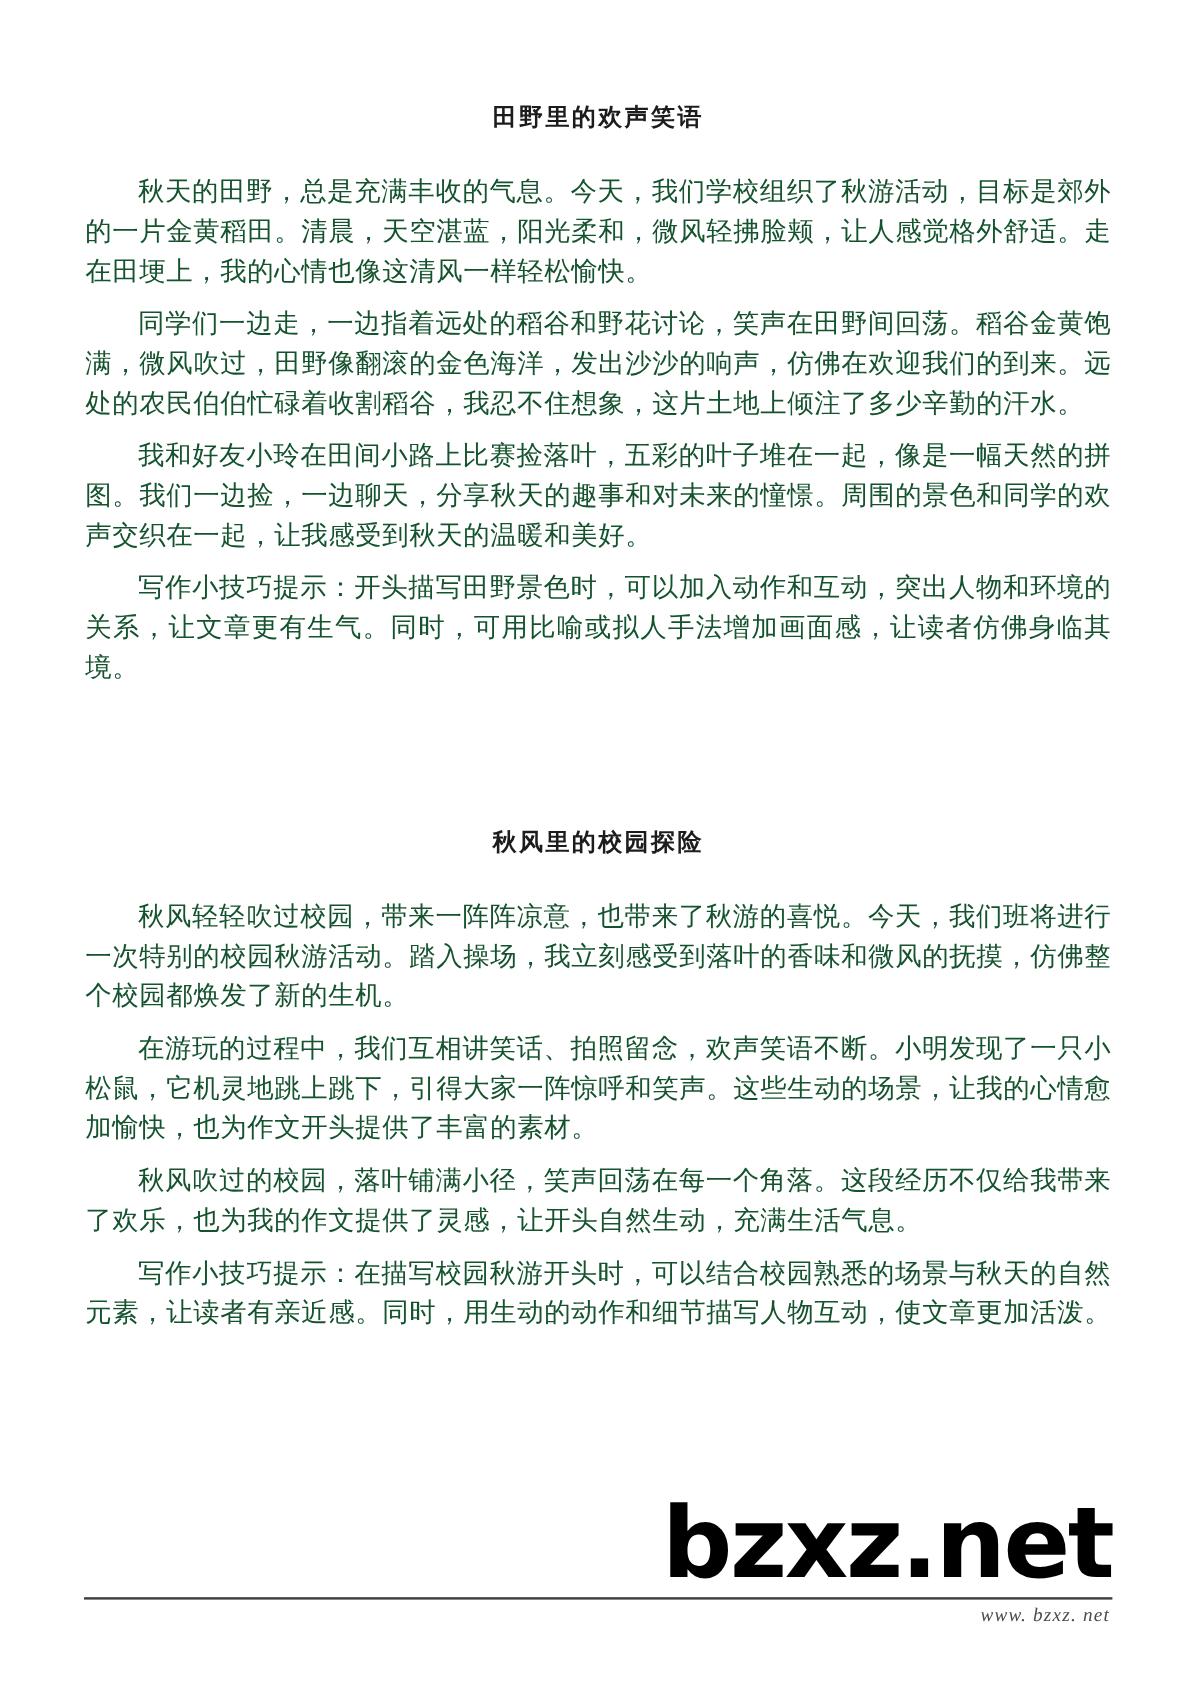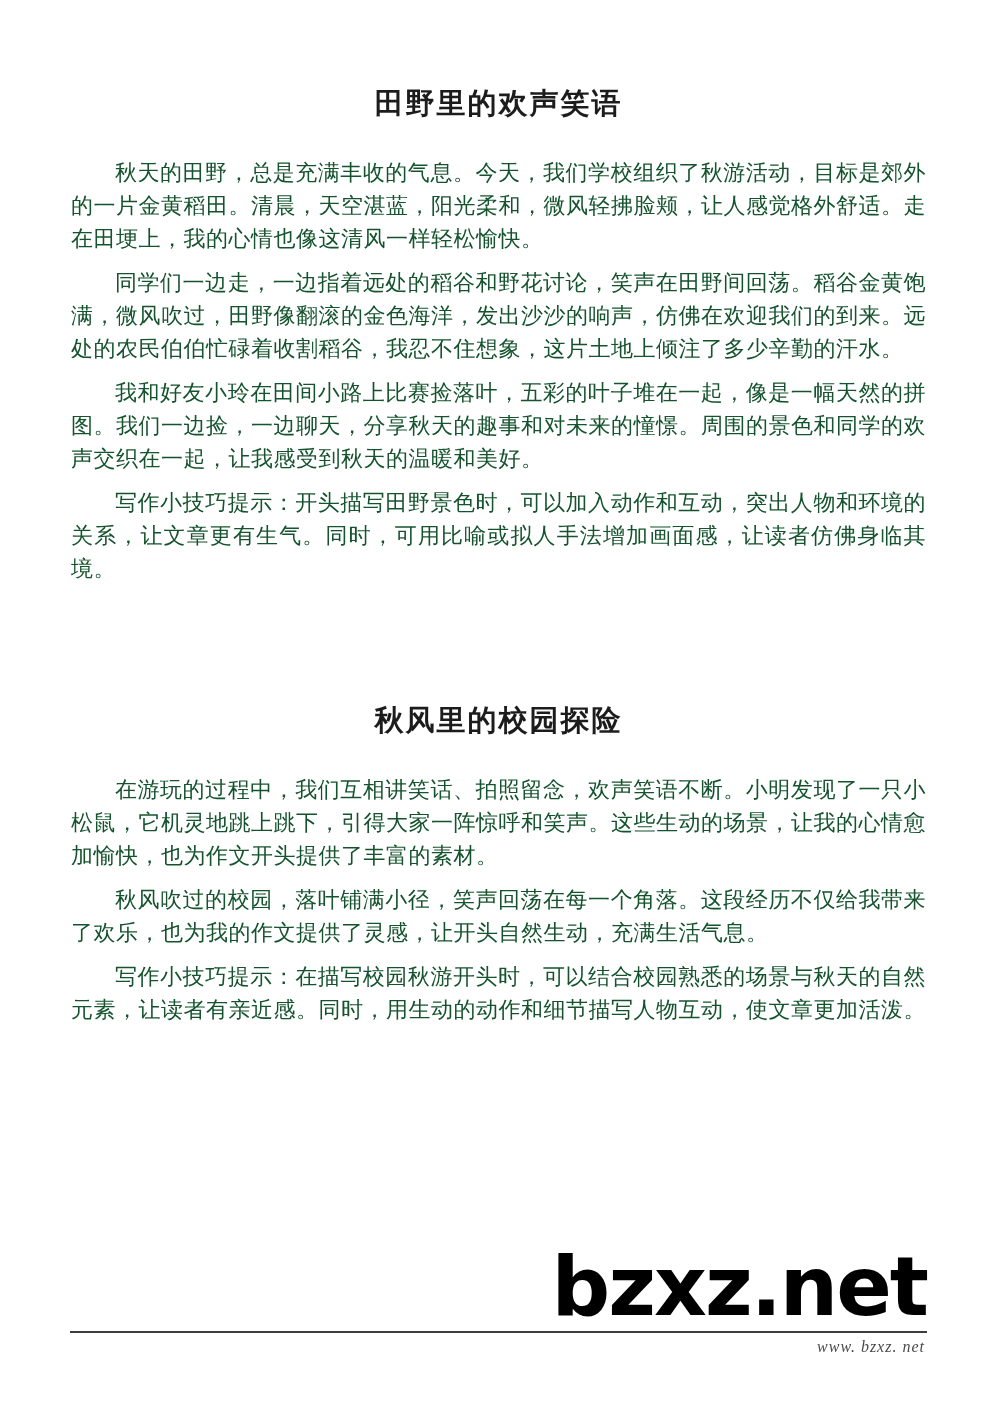--- a/index.html
+++ b/index.html
@@ -16,21 +16,21 @@
     background: #ffffff;
     overflow: hidden;
   }
   .content {
     position: absolute;
     top: 0;
     left: 71px;
     width: 855px;
   }
   .essay-title {
-    font-size: 29px;
+    font-size: 20px;
     font-weight: bold;
     text-align: center;
     letter-spacing: 2px;
     color: #1c1c1c;
     margin-bottom: 32px;
   }
   .essay-1 .essay-title { margin-top: 84px; }
   .essay-2 { margin-top: 116px; }
   .essay p {
     font-size: 22px;
@@ -82,20 +82,21 @@
     <section class="essay essay-1">
       <h1 class="essay-title">田野里的欢声笑语</h1>
       <p>秋天的田野，总是充满丰收的气息。今天，我们学校组织了秋游活动，目标是郊外的一片金黄稻田。清晨，天空湛蓝，阳光柔和，微风轻拂脸颊，让人感觉格外舒适。走在田埂上，我的心情也像这清风一样轻松愉快。</p>
       <p>同学们一边走，一边指着远处的稻谷和野花讨论，笑声在田野间回荡。稻谷金黄饱满，微风吹过，田野像翻滚的金色海洋，发出沙沙的响声，仿佛在欢迎我们的到来。远处的农民伯伯忙碌着收割稻谷，我忍不住想象，这片土地上倾注了多少辛勤的汗水。</p>
       <p>我和好友小玲在田间小路上比赛捡落叶，五彩的叶子堆在一起，像是一幅天然的拼图。我们一边捡，一边聊天，分享秋天的趣事和对未来的憧憬。周围的景色和同学的欢声交织在一起，让我感受到秋天的温暖和美好。</p>
       <p>写作小技巧提示：开头描写田野景色时，可以加入动作和互动，突出人物和环境的关系，让文章更有生气。同时，可用比喻或拟人手法增加画面感，让读者仿佛身临其境。</p>
     </section>
 
     <section class="essay essay-2">
       <h1 class="essay-title">秋风里的校园探险</h1>
+      <p>秋风轻轻吹过校园，带来一阵阵凉意，也带来了秋游的喜悦。今天，我们班将进行一次特别的校园秋游活动。踏入操场，我立刻感受到落叶的香味和微风的抚摸，仿佛整个校园都焕发了新的生机。</p>
       <p>在游玩的过程中，我们互相讲笑话、拍照留念，欢声笑语不断。小明发现了一只小松鼠，它机灵地跳上跳下，引得大家一阵惊呼和笑声。这些生动的场景，让我的心情愈加愉快，也为作文开头提供了丰富的素材。</p>
       <p>秋风吹过的校园，落叶铺满小径，笑声回荡在每一个角落。这段经历不仅给我带来了欢乐，也为我的作文提供了灵感，让开头自然生动，充满生活气息。</p>
       <p>写作小技巧提示：在描写校园秋游开头时，可以结合校园熟悉的场景与秋天的自然元素，让读者有亲近感。同时，用生动的动作和细节描写人物互动，使文章更加活泼。</p>
     </section>
 
   </div>
 
   <div class="watermark">bzxz.net</div>
   <div class="footer-rule"></div>
   <div class="footer-url">www. bzxz. net</div>

